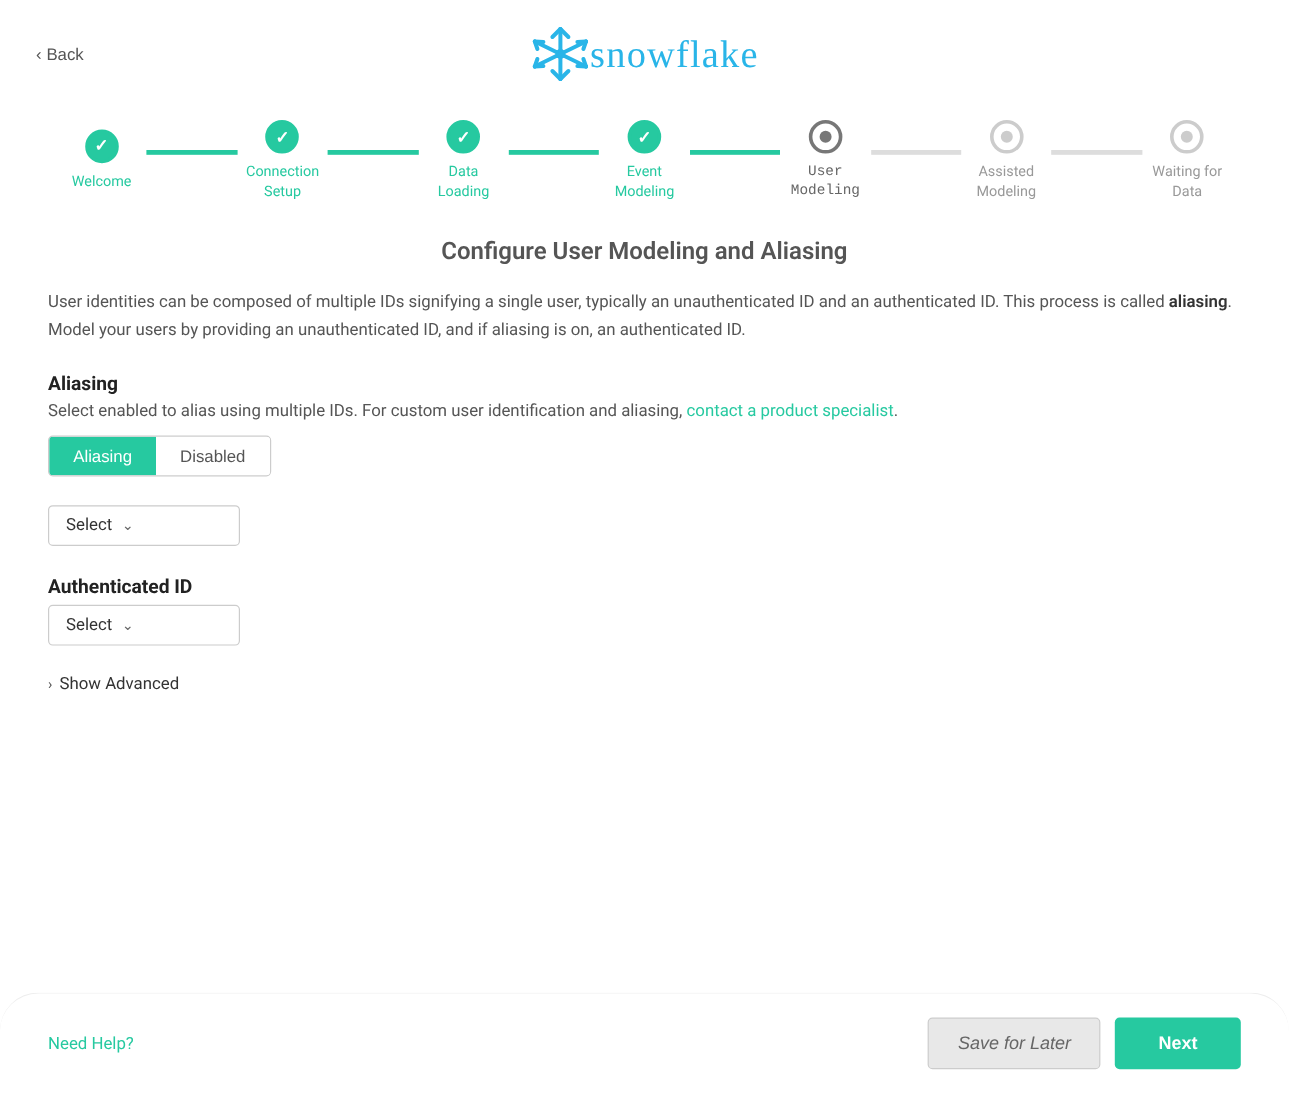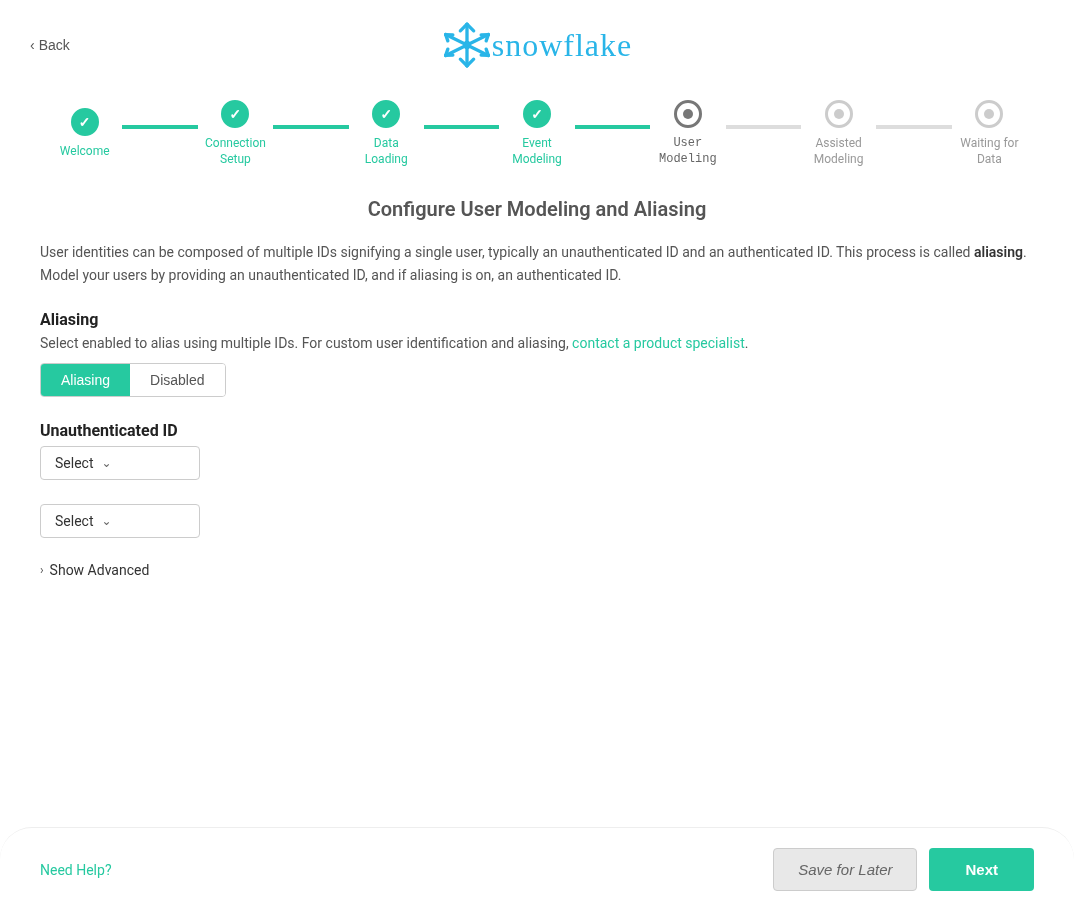--- a/index.html
+++ b/index.html
@@ -398,28 +398,28 @@
     <p class="section-desc">
       <span>Select enabled to alias using multiple IDs. For custom user identification and aliasing, </span><a href="#">contact a product specialist</a><span>.</span>
     </p>
     <div class="toggle-group">
       <button class="toggle-btn active">Aliasing</button>
       <button class="toggle-btn">Disabled</button>
     </div>
   </div>
 
   <div class="section">
-    <div class="section-title">Unauthenticated ID</div>
     <div class="select-dropdown">
       <span>Select</span>
       <span class="chevron-down">⌄</span>
     </div>
   </div>
 
   <div class="section">
+    <div class="section-title">Authenticated ID</div>
     <div class="select-dropdown">
       <span>Select</span>
       <span class="chevron-down">⌄</span>
     </div>
   </div>
 
   <div class="show-advanced">
     <span class="chevron-right">›</span>
     <span>Show Advanced</span>
   </div>

